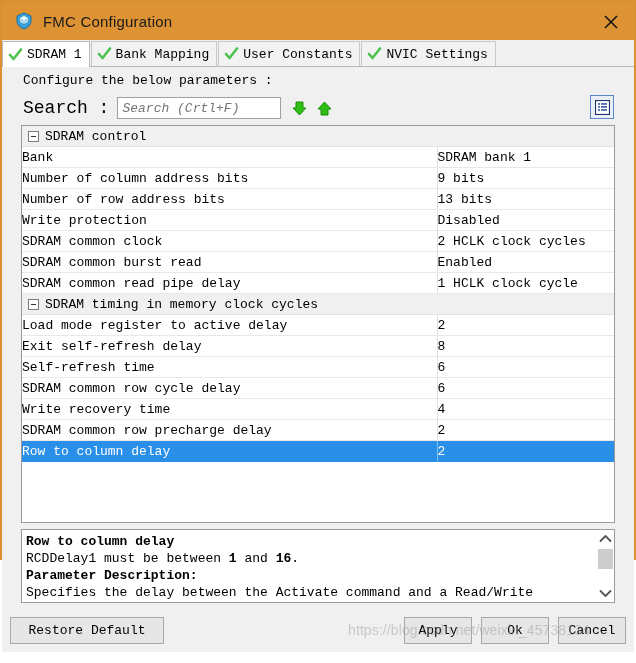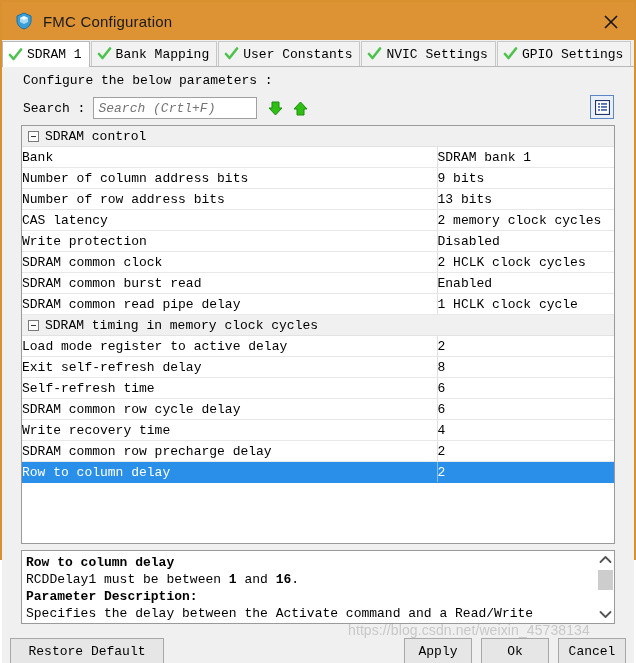--- a/index.html
+++ b/index.html
@@ -109,21 +109,21 @@
     box-sizing: border-box;
   }
   .search-row {
     height: 34px;
     display: flex;
     align-items: center;
     position: relative;
     flex: 0 0 auto;
   }
   .search-label {
-    font-size: 13px;
+    font-size: 18px;
     color: #000;
     margin-left: 2px;
     margin-right: 8px;
   }
   .search-input {
     width: 164px;
     height: 22px;
     box-sizing: border-box;
     border: 1px solid #a0a0a0;
     background: #ffffff;
@@ -363,28 +363,20 @@
       <span>User Constants</span>
     </div>
     <div class="tab">
       <span class="check">
         <svg width="15" height="14" viewBox="0 0 15 14">
             <path d="M2 7 L5.5 11 L13 1.5" stroke="#4ec24e" stroke-width="2.6" fill="none" stroke-linecap="round" stroke-linejoin="round"></path>
           </svg>
       </span>
       <span>NVIC Settings</span>
     </div>
-    <div class="tab">
-      <span class="check">
-        <svg width="15" height="14" viewBox="0 0 15 14">
-            <path d="M2 7 L5.5 11 L13 1.5" stroke="#4ec24e" stroke-width="2.6" fill="none" stroke-linecap="round" stroke-linejoin="round"></path>
-          </svg>
-      </span>
-      <span>GPIO Settings</span>
-    </div>
   </div>
 
   <div class="content">
 
     <div class="configure-line">Configure the below parameters :</div>
 
     <div class="search-row">
       <span class="search-label">Search :</span>
       <input class="search-input" type="text" placeholder="Search (Crtl+F)" style="">
       <span class="arrow-btn first">
@@ -432,24 +424,20 @@
             <td class="cell-name">Bank</td>
             <td class="cell-value">SDRAM bank 1</td>
           </tr>
           <tr class="param">
             <td class="cell-name">Number of column address bits</td>
             <td class="cell-value">9 bits</td>
           </tr>
           <tr class="param">
             <td class="cell-name">Number of row address bits</td>
             <td class="cell-value">13 bits</td>
-          </tr>
-          <tr class="param">
-            <td class="cell-name">CAS latency</td>
-            <td class="cell-value">2 memory clock cycles</td>
           </tr>
           <tr class="param">
             <td class="cell-name">Write protection</td>
             <td class="cell-value">Disabled</td>
           </tr>
           <tr class="param">
             <td class="cell-name">SDRAM common clock</td>
             <td class="cell-value">2 HCLK clock cycles</td>
           </tr>
           <tr class="param">

